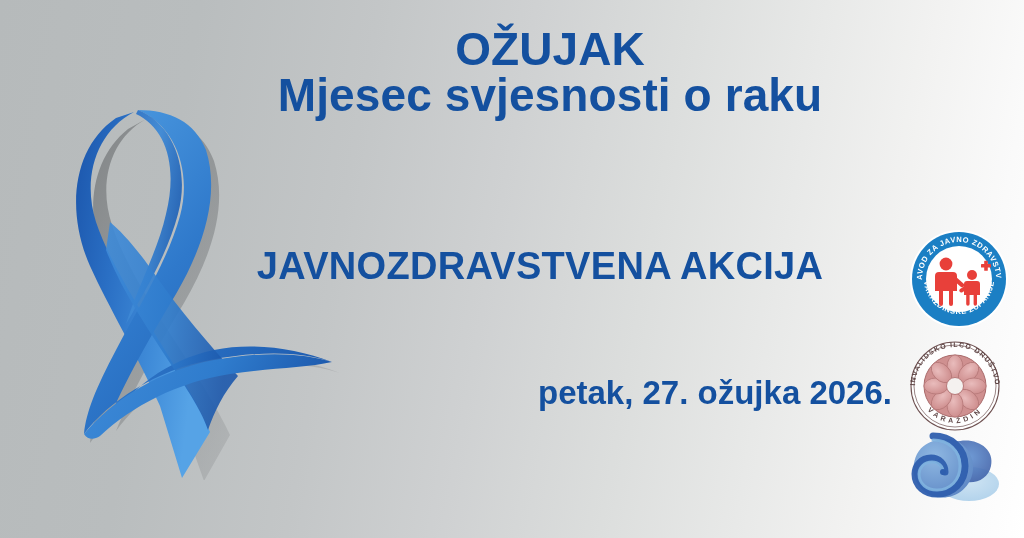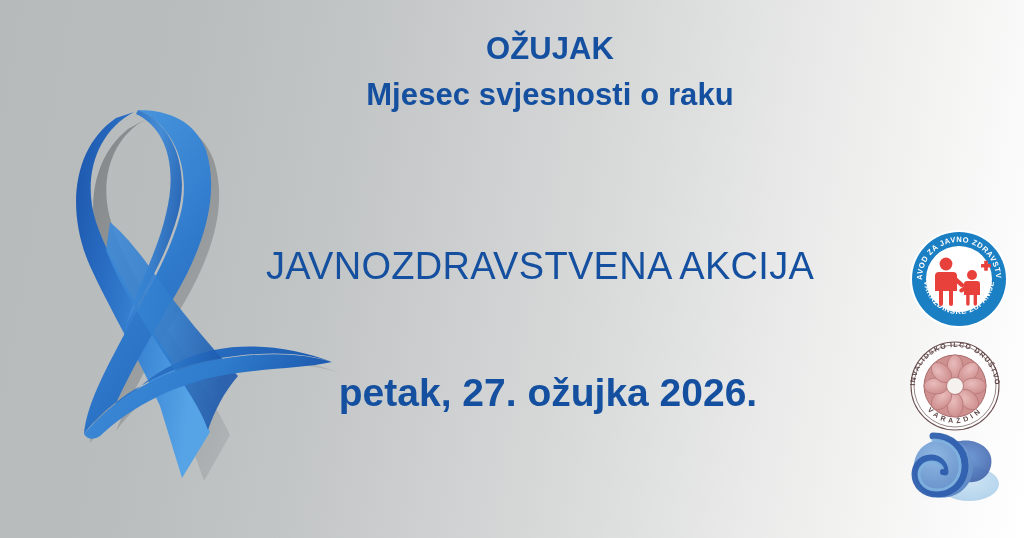--- a/index.html
+++ b/index.html
@@ -41,50 +41,50 @@
 
   
   .headline {
     position: absolute;
     left: 270px;
     top: 26px;
     width: 560px;
     text-align: center;
     color: #14509f;
     font-weight: bold;
-    font-size: 31px;
+    font-size: 46px;
     line-height: 46px;
     letter-spacing: 0.1px;
   }
   .headline .l1 { display: block; }
   .headline .l2 { display: block; }
   .headline .l3 { display: block; }
 
   .action {
     position: absolute;
     left: 240px;
     top: 245px;
     width: 600px;
     text-align: center;
     color: #14509f;
-    font-weight: normal;
+    font-weight: bold;
     font-size: 38px;
     letter-spacing: 0.3px;
     white-space: nowrap;
   }
 
   .details {
     position: absolute;
-    left: 192px;
+    left: 180px;
     top: 372px;
     width: 712px;
-    text-align: center;
+    text-align: right;
     color: #14509f;
     font-weight: bold;
-    font-size: 39px;
+    font-size: 33px;
     line-height: 41px;
   }
   .details span { display: block; white-space: nowrap; }
 
   
   .logo {
     position: absolute;
   }
   .logo svg { display: block; }
   #logo-zzjz { left: 908px; top: 228px; width: 102px; height: 102px; }

